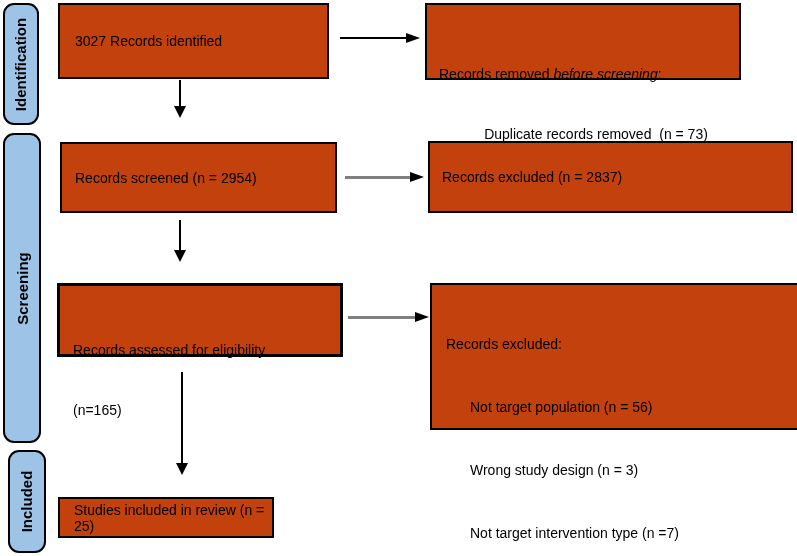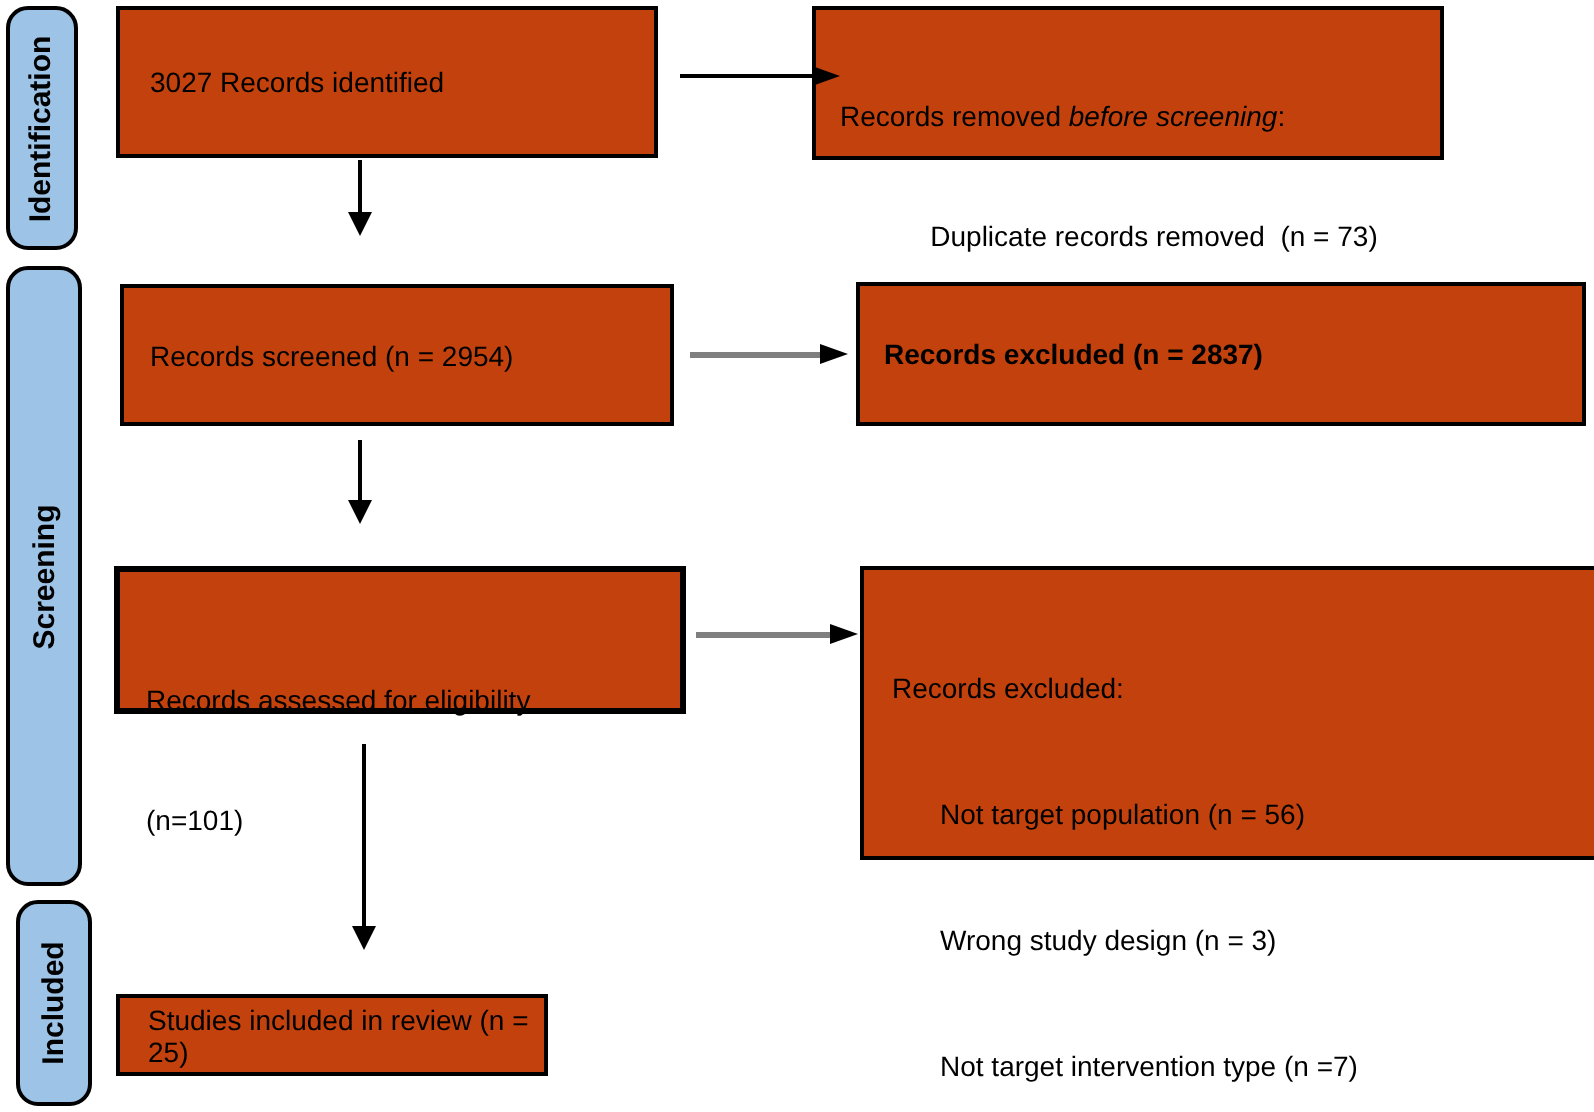--- a/index.html
+++ b/index.html
@@ -44,23 +44,23 @@
     background: #c2410c;
     border: 2px solid var(--box-border, #000000);
     box-sizing: border-box;
     font-size: 14px;
     color: #000;
     white-space: pre-wrap;
   }
   .fbox.center { display: flex; align-items: center; }
 
   #box-identified { left: 58px;  top: 3px;   width: 271px; height: 76px; padding-left: 15px; }
-  #box-removed    { left: 406px; top: 3px;   width: 316px; height: 77px; padding: 3px 10px 0 12px; line-height: 20px; }
+  #box-removed    { left: 425px; top: 3px;   width: 316px; height: 77px; padding: 19px 10px 0 12px; line-height: 20px; }
   #box-screened   { left: 60px;  top: 142px; width: 277px; height: 71px; padding-left: 13px; }
-  #box-excl-scr   { left: 428px; top: 141px; width: 365px; height: 72px; padding-left: 12px; font-weight: bold; }
+  #box-excl-scr   { left: 428px; top: 141px; width: 365px; height: 72px; padding-left: 12px; }
   #box-assessed   { left: 57px;  top: 283px; width: 286px; height: 74px; padding: 14px 14px 0 13px; line-height: 20px; border-width: 3px; }
   #box-excl-elig  { left: 430px; top: 283px; width: 396px; height: 147px; padding: 7px 6px 0 14px; line-height: 21px; }
   #box-included   { left: 58px;  top: 497px; width: 216px; height: 41px; padding-left: 14px; }
 
   .indent  { padding-left: 24px; text-align: center; }
   .reason  { padding-left: 24px; }
   .italic  { font-style: italic; }
 
   
   .vline {
@@ -118,21 +118,21 @@
 
   <div class="fbox center" id="box-screened">
     <span>Records screened (n = 2954)</span>
   </div>
   <div class="fbox center" id="box-excl-scr">
     <span>Records excluded (n = 2837)</span>
   </div>
 
   <div class="fbox" id="box-assessed">
     <div>Records assessed for eligibility</div>
-    <div>(n=101)</div>
+    <div>(n=165)</div>
   </div>
   <div class="fbox" id="box-excl-elig">
     <div>Records excluded:</div>
     <div class="reason">Not target population (n = 56)</div>
     <div class="reason">Wrong study design (n = 3)</div>
     <div class="reason">Not target intervention type (n =7)</div>
     
     
     
   </div>

